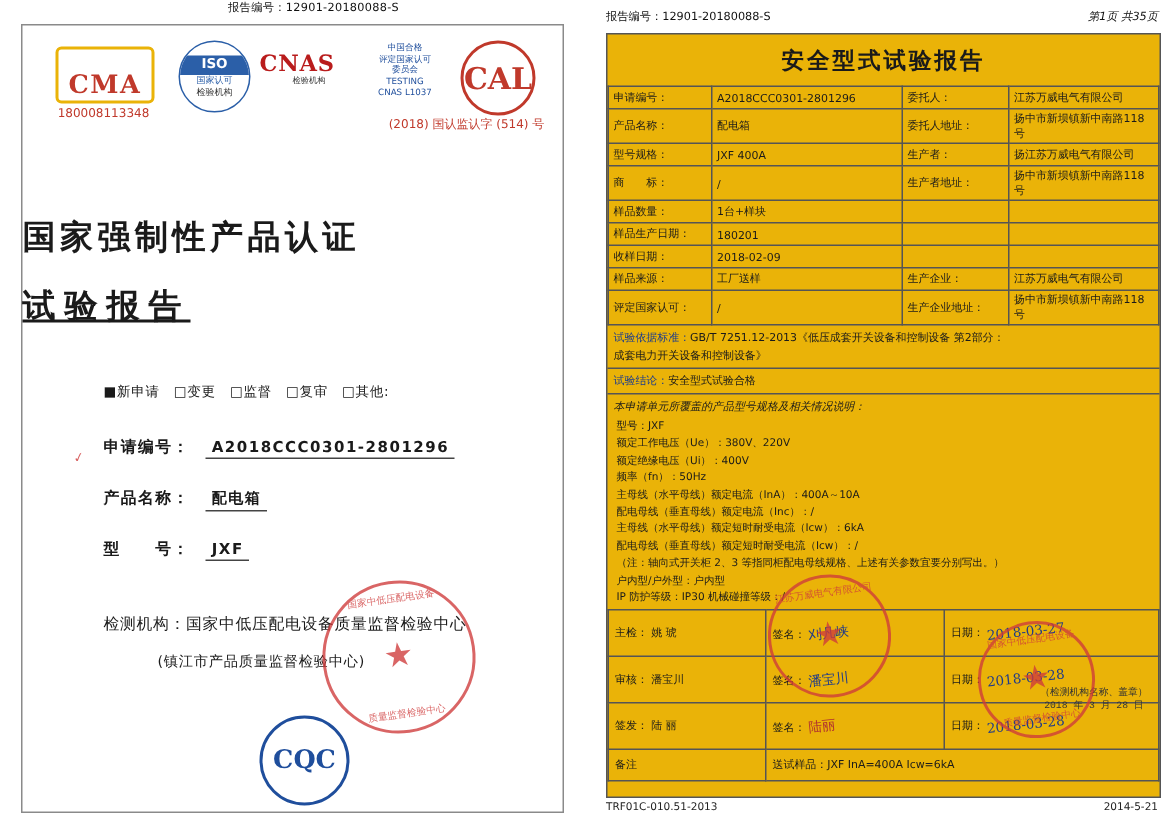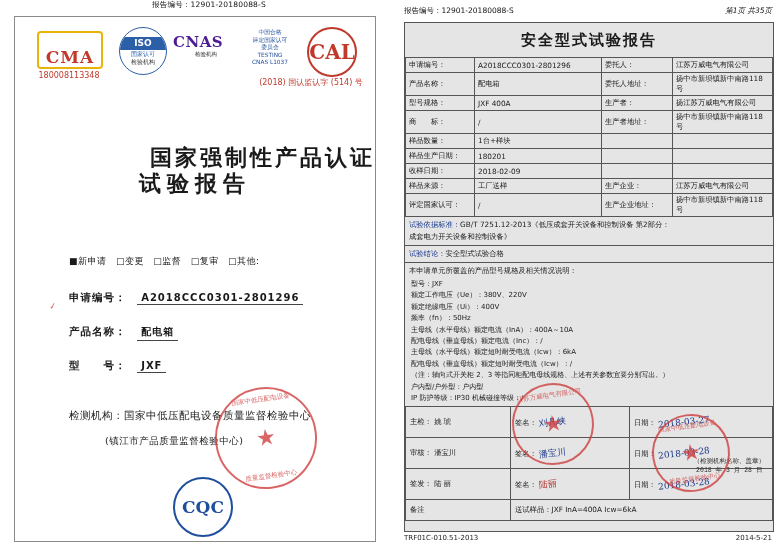--- a/index.html
+++ b/index.html
@@ -40,41 +40,41 @@
   
   .logo-iso{left:104px;top:0px;width:46px;height:46px;border-radius:50%;
     background:#fff;border:1px solid #2b5fa8;display:flex;flex-direction:column;
     align-items:center;justify-content:center;overflow:hidden;}
   .iso-top{background:#2b5fa8;color:#fff;font-size:9px;font-weight:bold;width:100%;text-align:center;line-height:13px;}
   .iso-mid{font-size:6px;color:#2b5fa8;line-height:8px;}
   .iso-bot{font-size:6px;color:#333;line-height:8px;}
 
   
   .logo-cnas{left:158px;top:6px;width:66px;height:34px;}
-  .cnas-word{font-size:15px;font-weight:bold;color:#4c1d95;letter-spacing:.5px;font-family:"DejaVu Serif","Liberation Serif",serif;}
+  .cnas-word{font-size:15px;font-weight:bold;color:#b91c1c;letter-spacing:.5px;font-family:"DejaVu Serif","Liberation Serif",serif;}
   .cnas-sub{font-size:5.5px;color:#333;line-height:7px;text-align:center;}
 
   
   .logo-cnastext{left:228px;top:2px;width:54px;}
   .cnt-line{font-size:5.8px;color:#1f4e9c;line-height:7.5px;text-align:center;}
 
   
   .logo-cal{left:292px;top:0px;width:46px;height:46px;border-radius:50%;
     border:2px solid #c0392b;display:flex;align-items:center;justify-content:center;}
   .logo-cal span{color:#c0392b;font-size:20px;font-weight:bold;font-family:"DejaVu Serif","Liberation Serif",serif;}
   .cal-num{position:absolute;left:232px;top:50px;width:128px;text-align:center;font-size:8px;color:#c0392b;}
 
   .big-title{
-    position:absolute;left:0;top:126px;width:360px;text-align:right;
+    position:absolute;left:0;top:126px;width:360px;text-align:left;
     font-size:22px;font-weight:bold;letter-spacing:3px;
     font-family:Liberation Sans, sans-serif;
   }
   .big-title2{
-    position:absolute;left:0;top:152px;width:360px;text-align:center;
-    font-size:22px;font-weight:bold;letter-spacing:6px;
+    position:absolute;left:0;top:172px;width:360px;
+    font-size:22px;font-weight:bold;letter-spacing:6px;text-decoration:underline;
   }
 
   .checkrow{
     position:absolute;left:54px;top:238px;width:290px;
     font-size:9px;letter-spacing:.5px;
   }
   .checkrow .cb{display:inline-block;margin-right:6px;}
 
   .fieldline{
     position:absolute;font-size:10.5px;letter-spacing:1px;font-weight:bold;
@@ -107,21 +107,21 @@
 
   
   .right-top{
     position:absolute;left:404px;top:6px;width:368px;height:14px;font-size:7.5px;color:#111;
   }
   .right-top .rt-left{position:absolute;left:0;top:0;}
   .right-top .rt-right{position:absolute;right:0;top:0;font-style:italic;}
 
   .right-sheet{
     position:absolute;left:404px;top:22px;width:368px;height:508px;
-    border:1px solid #555;background:#e5e5e5;
+    border:1px solid #555;background:#eab308;
   }
   .r-title{
     position:absolute;left:0;top:8px;width:368px;text-align:center;
     font-size:15px;font-weight:bold;letter-spacing:2px;
   }
 
   table.rtab{border-collapse:collapse;width:368px;font-size:7.3px;}
   table.rtab td{border:1px solid #555;padding:1px 3px;height:12px;vertical-align:middle;}
   .lblcell{width:62px;}
   .valcell{width:120px;}
@@ -308,21 +308,21 @@
         <div>
           <span class="blue">试验依据标准：</span><span>GB/T 7251.12-2013《低压成套开关设备和控制设备 第2部分：</span>
         </div>
         <div>成套电力开关设备和控制设备》</div>
       </div>
 
       <div class="section">
         <span class="blue">试验结论：</span><span>安全型式试验合格</span>
       </div>
 
-      <div class="section" style="border-bottom:none;padding-bottom:0;">本申请单元所覆盖的产品型号规格及相关情况说明：</div>
+      <div class="section" style="border-bottom:none;padding-bottom:0;font-style:italic;">本申请单元所覆盖的产品型号规格及相关情况说明：</div>
 
       <div class="monoblk">
         <div>型号：JXF</div>
         <div>额定工作电压（Ue）：380V、220V</div>
         <div>额定绝缘电压（Ui）：400V</div>
         <div>频率（fn）：50Hz</div>
         <div>主母线（水平母线）额定电流（InA）：400A～10A</div>
         <div>配电母线（垂直母线）额定电流（Inc）：/</div>
         <div>主母线（水平母线）额定短时耐受电流（Icw）：6kA</div>
         <div>配电母线（垂直母线）额定短时耐受电流（Icw）：/</div>

